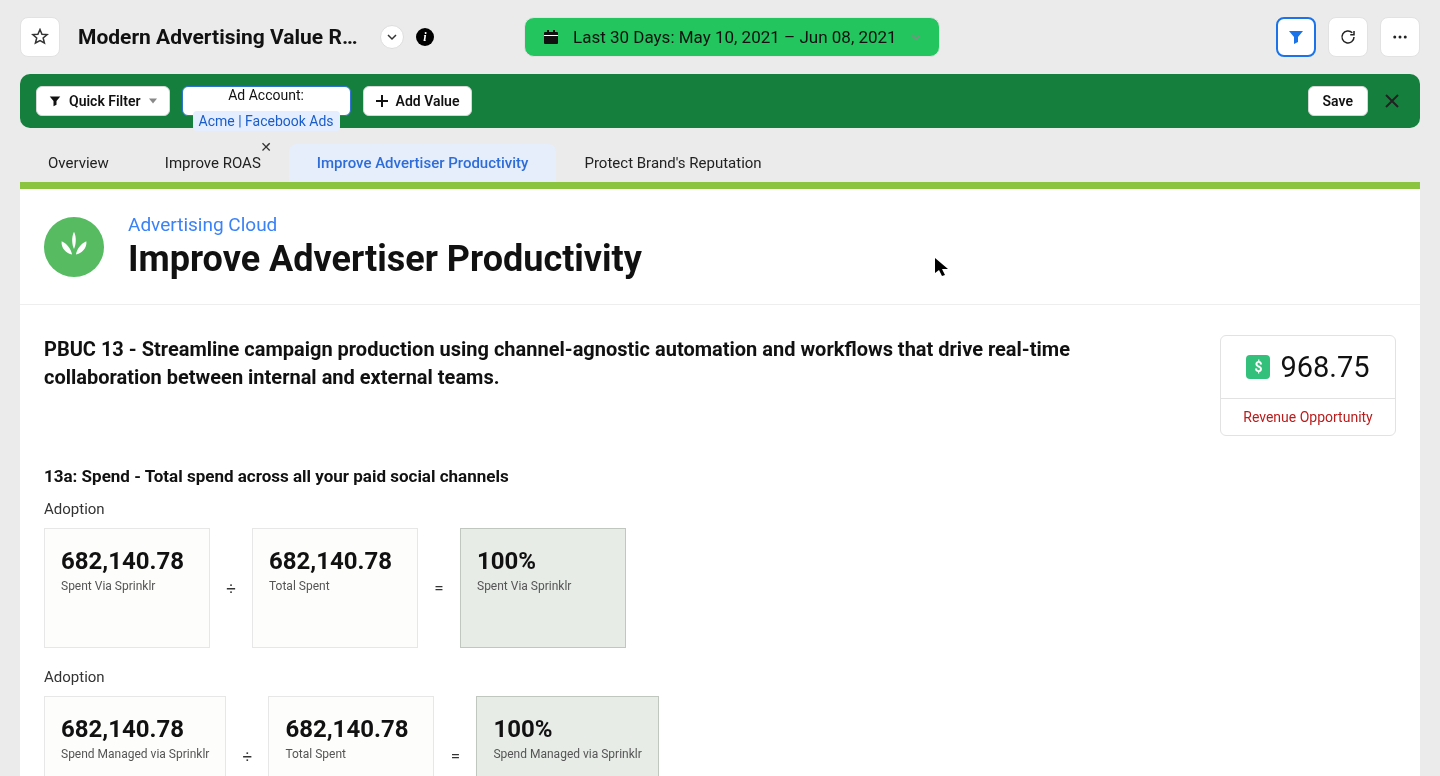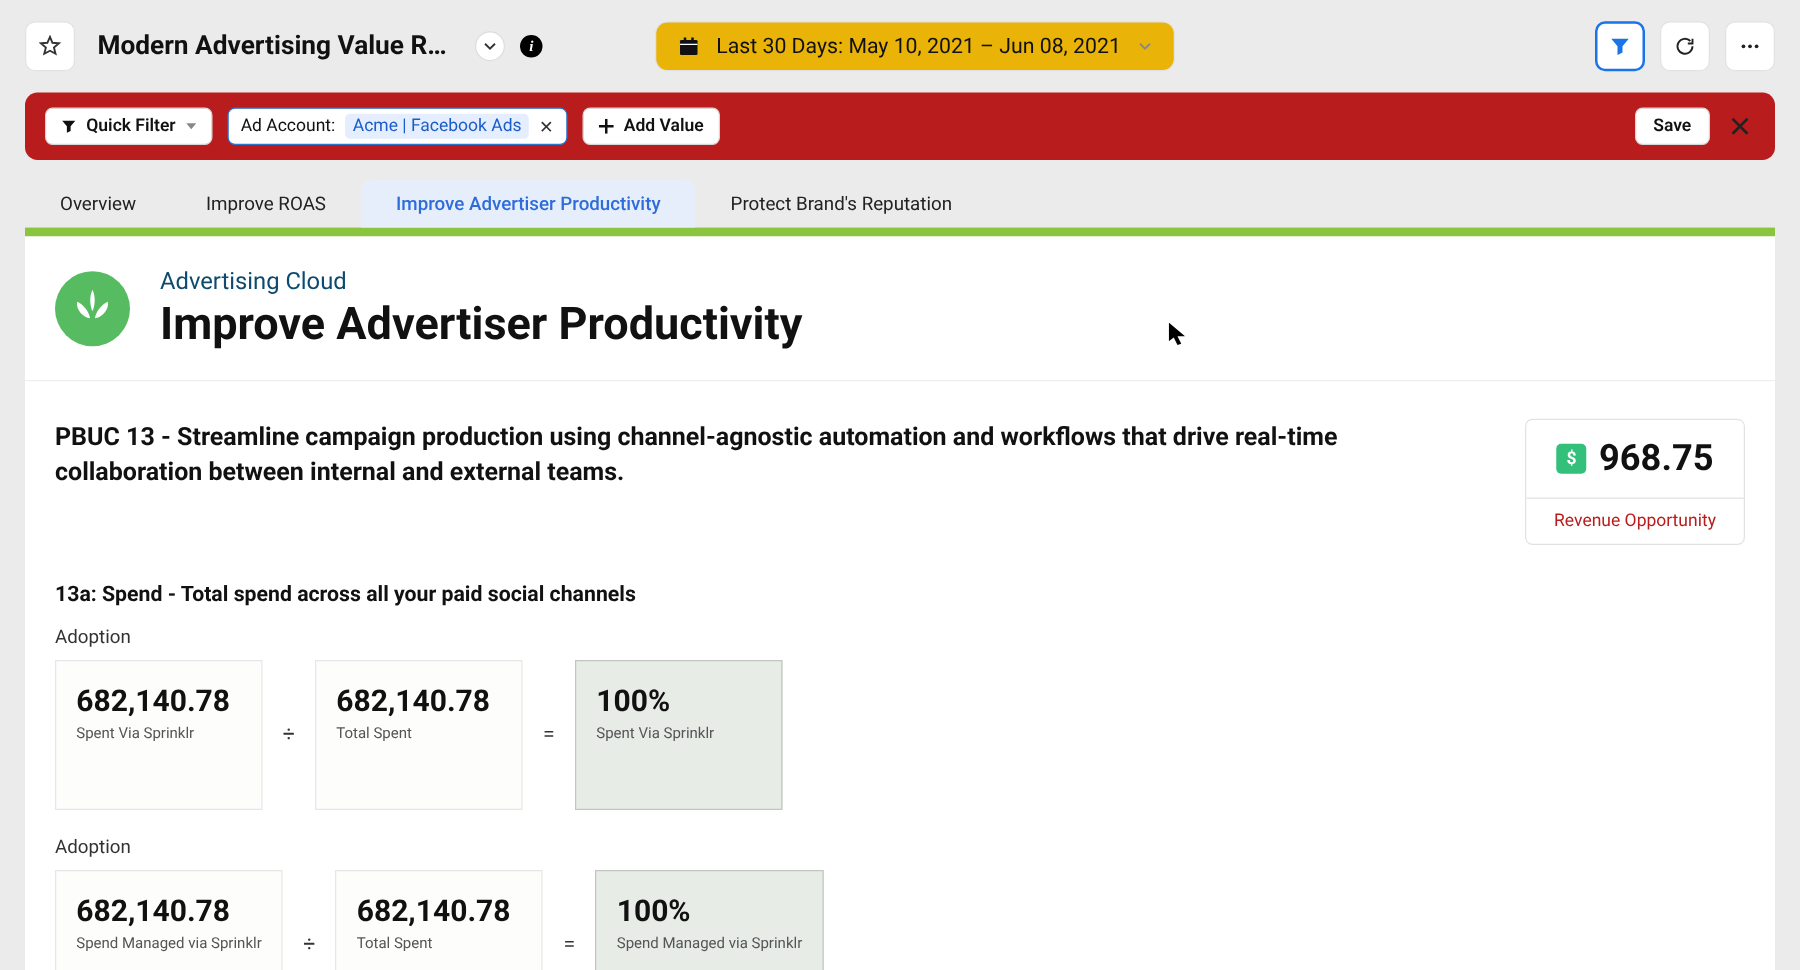--- a/index.html
+++ b/index.html
@@ -50,21 +50,21 @@
     .info-icon {
       width: 18px; height: 18px;
       background: #000; border-radius: 50%;
       color: #fff; font-size: 12px; font-weight: 700;
       display: flex; align-items: center; justify-content: center;
       font-style: italic;
       font-family: Georgia, serif;
     }
     .spacer { flex: 1; }
     .date-range {
-      background: #eab308;
+      background: #22c55e;
       border: 1px solid #e2e2e2;
       border-radius: 10px;
       height: 40px;
       padding: 0 18px;
       display: flex; align-items: center; gap: 14px;
       font-size: 17px;
       cursor: pointer;
       margin-left: 80px;
     }
     .right-actions {
@@ -79,21 +79,21 @@
       cursor: pointer;
     }
     .icon-btn.active {
       border: 2px solid #1a73e8;
     }
     .icon-btn.active svg path { fill: #1a73e8; }
     
     
     .filter-bar {
       margin: 0 20px;
-      background: #b91c1c;
+      background: #15803d;
       border-radius: 10px;
       padding: 12px 16px;
       display: flex; align-items: center; gap: 12px;
     }
     .quick-filter {
       background: #fff;
       border: 1px solid #d7d7d7;
       border-radius: 6px;
       height: 30px;
       padding: 0 12px;
@@ -103,20 +103,21 @@
       cursor: pointer;
     }
     .filter-chip {
       background: #fff;
       border: 1px solid #2e74d0;
       border-radius: 6px;
       height: 30px;
       padding: 0 10px;
       display: flex; align-items: center; gap: 8px;
       font-size: 14px;
+      flex-direction: column;
     }
     .chip-val {
       background: #e5eeff;
       color: #1a5dc9;
       padding: 2px 6px;
       border-radius: 4px;
     }
     .chip-x { cursor: pointer; font-size: 14px; color: #333; }
     .add-filter {
       background: #fff;
@@ -182,21 +183,21 @@
       gap: 24px;
       border-bottom: 1px solid #eee;
     }
     .logo-circle {
       width: 60px; height: 60px;
       background: #57bb62;
       border-radius: 50%;
       display: flex; align-items: center; justify-content: center;
     }
     .logo-circle svg { width: 38px; height: 38px; }
-    .subtitle { font-size: 19px; color: #0c4a6e; margin-bottom: 2px; }
+    .subtitle { font-size: 19px; color: #3b82f6; margin-bottom: 2px; }
     .main-heading { font-size: 36px; font-weight: 700; }
     
     .body-section {
       padding: 30px 24px;
       display: flex;
       gap: 40px;
     }
     .desc-col { flex: 1; }
     .desc-text {
       font-size: 20px;
@@ -218,21 +219,21 @@
     }
     .dollar-badge {
       background: #33c07a;
       color: #fff;
       width: 24px; height: 24px;
       border-radius: 4px;
       display: flex; align-items: center; justify-content: center;
       font-weight: 700;
       font-size: 14px;
     }
-    .revenue-value { font-size: 29px; font-weight: 700; }
+    .revenue-value { font-size: 29px; font-weight: 400; }
     .revenue-label { padding: 10px; font-size: 14px; color: #b91c1c; }
     
     .metric-section { padding: 0 24px 24px; }
     .metric-title { font-size: 17px; font-weight: 700; margin-bottom: 14px; }
     .metric-sub { font-size: 15px; color: #333; margin-bottom: 10px; }
     .metric-row {
       display: flex; align-items: stretch; gap: 0;
       margin-bottom: 20px;
     }
     .metric-card {

